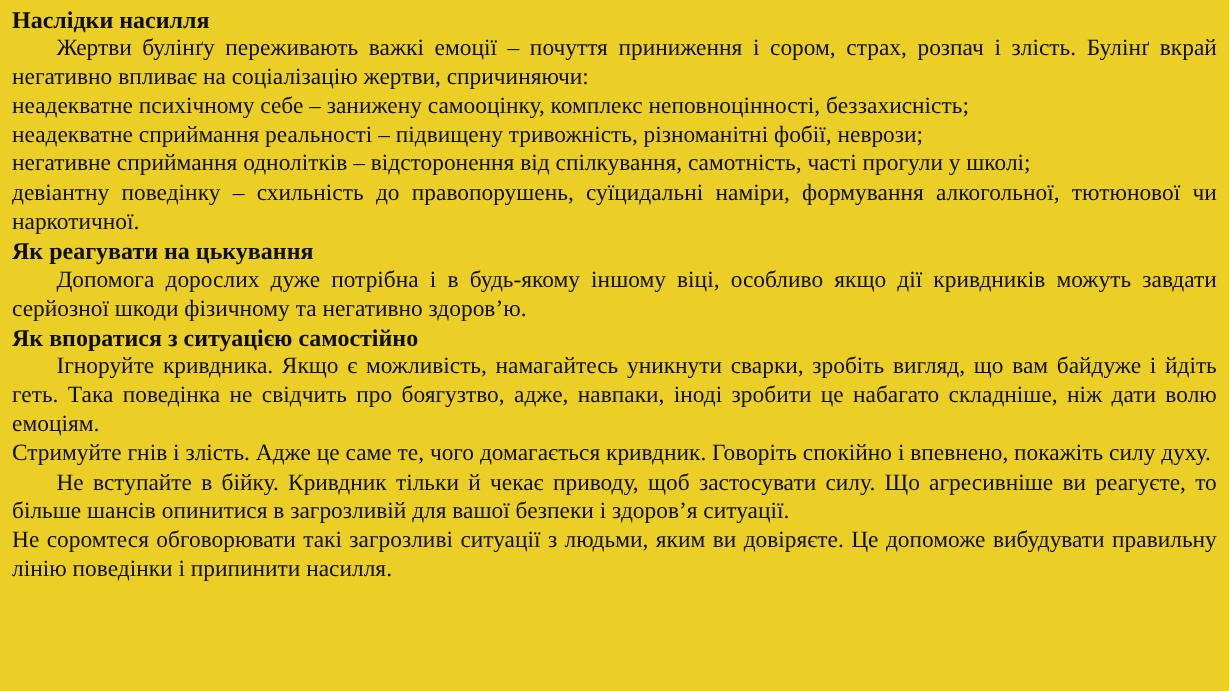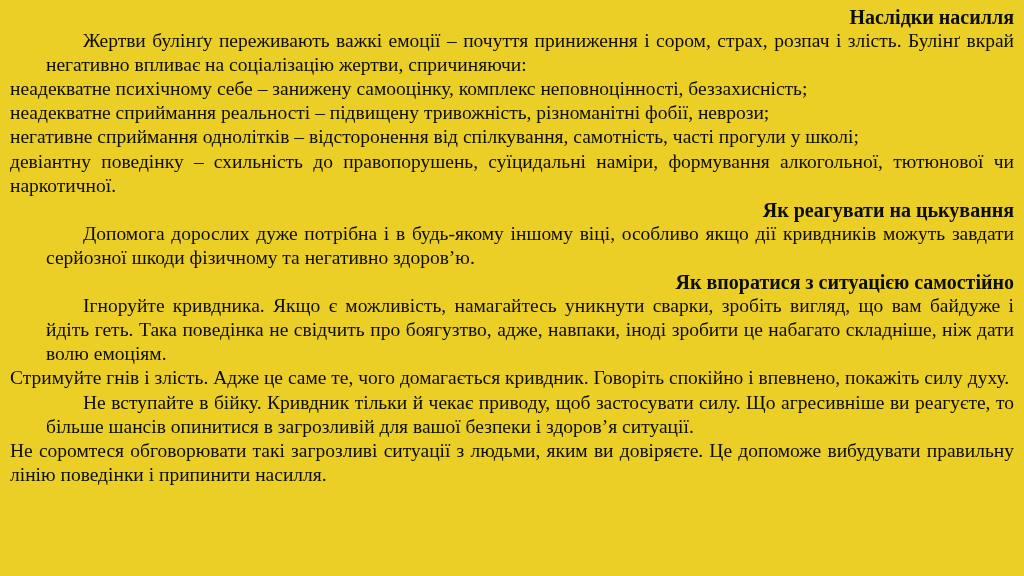--- a/index.html
+++ b/index.html
@@ -17,30 +17,29 @@
     width: 1024px;
     height: 576px;
     padding: 5px 10px 6px 10px;
   }
   .slide-content {
     color: #0d0d00;
     font-size: 19.5px;
     line-height: 24.1px;
   }
   .heading {
-    text-align: right;
+    text-align: left;
     font-weight: bold;
     font-size: 20px;
   }
   .paragraph {
     text-align: justify;
   }
   .paragraph.indent {
     text-indent: 37px;
-    margin-left: 36px;
   }
 </style>
 </head>
 <body style="background: rgb(235, 207, 38);">
 
 <div class="slide">
   <div class="slide-content" style="color: rgb(13, 13, 0);">
       <div class="heading">Наслідки насилля</div>
       <div class="paragraph indent">Жертви булінґу переживають важкі емоції – почуття приниження і сором, страх, розпач і злість. Булінґ вкрай негативно впливає на соціалізацію жертви, спричиняючи:</div>
       <div class="paragraph">неадекватне психічному себе – занижену самооцінку, комплекс неповноцінності, беззахисність;</div>

